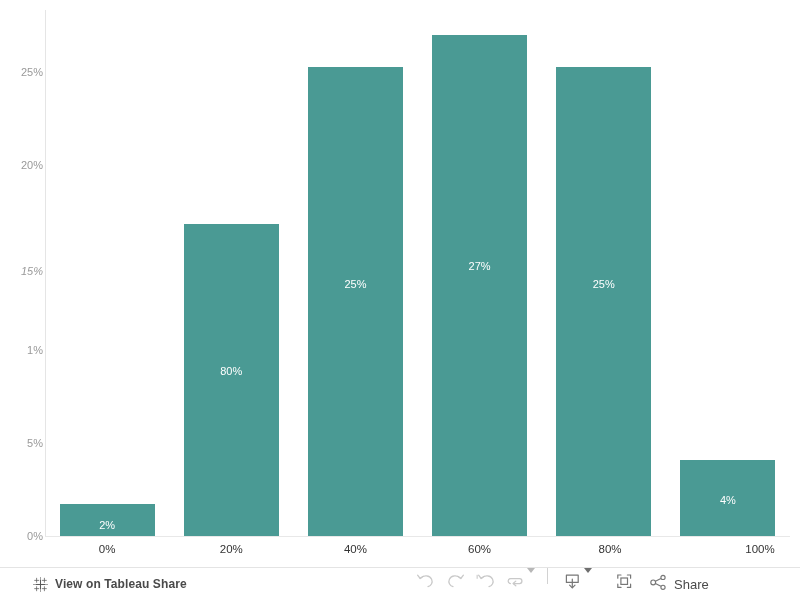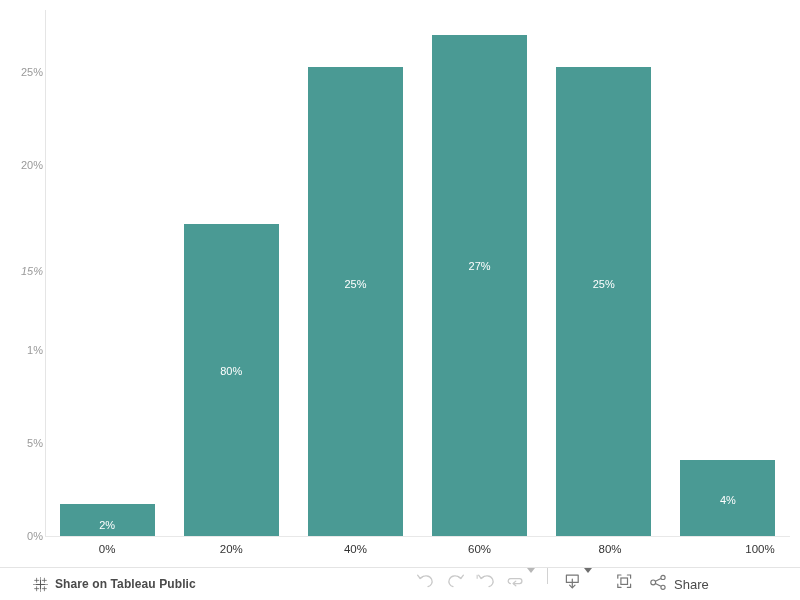--- a/index.html
+++ b/index.html
@@ -242,21 +242,21 @@
             <rect x="1.35" y="12.1" width="5.2" height="0.8"></rect>
             <rect x="11.65" y="9.9" width="0.8" height="5.2"></rect>
             <rect x="9.45" y="12.1" width="5.2" height="0.8"></rect>
             <rect x="7.7" y="0" width="0.6" height="2.2"></rect>
             <rect x="7.7" y="13.8" width="0.6" height="2.2"></rect>
             <rect x="0" y="7.7" width="2.2" height="0.6"></rect>
             <rect x="13.8" y="7.7" width="2.2" height="0.6"></rect>
           </g>
         </svg>
       </span>
-      <span class="label">Share on Tableau Public</span>
+      <span class="label">View on Tableau Share</span>
     </div>
 
     <div id="tool-icons">
 
       <div class="tbtn">
         <span>
           <svg width="19" height="17" viewBox="0 0 19 17" aria-hidden="true">
             <path d="M4.2 5.3 C7.6 1.6 13.8 2.3 15.6 6.2 C17 9.2 15.4 12.7 12 13.6" fill="none" stroke="#c9c9c9" stroke-width="1.25" stroke-linecap="round"></path>
             <path d="M1.6 2.2 L4.2 5.5 L7.4 3.3" fill="none" stroke="#c9c9c9" stroke-width="1.25" stroke-linecap="round" stroke-linejoin="round"></path>
           </svg>

